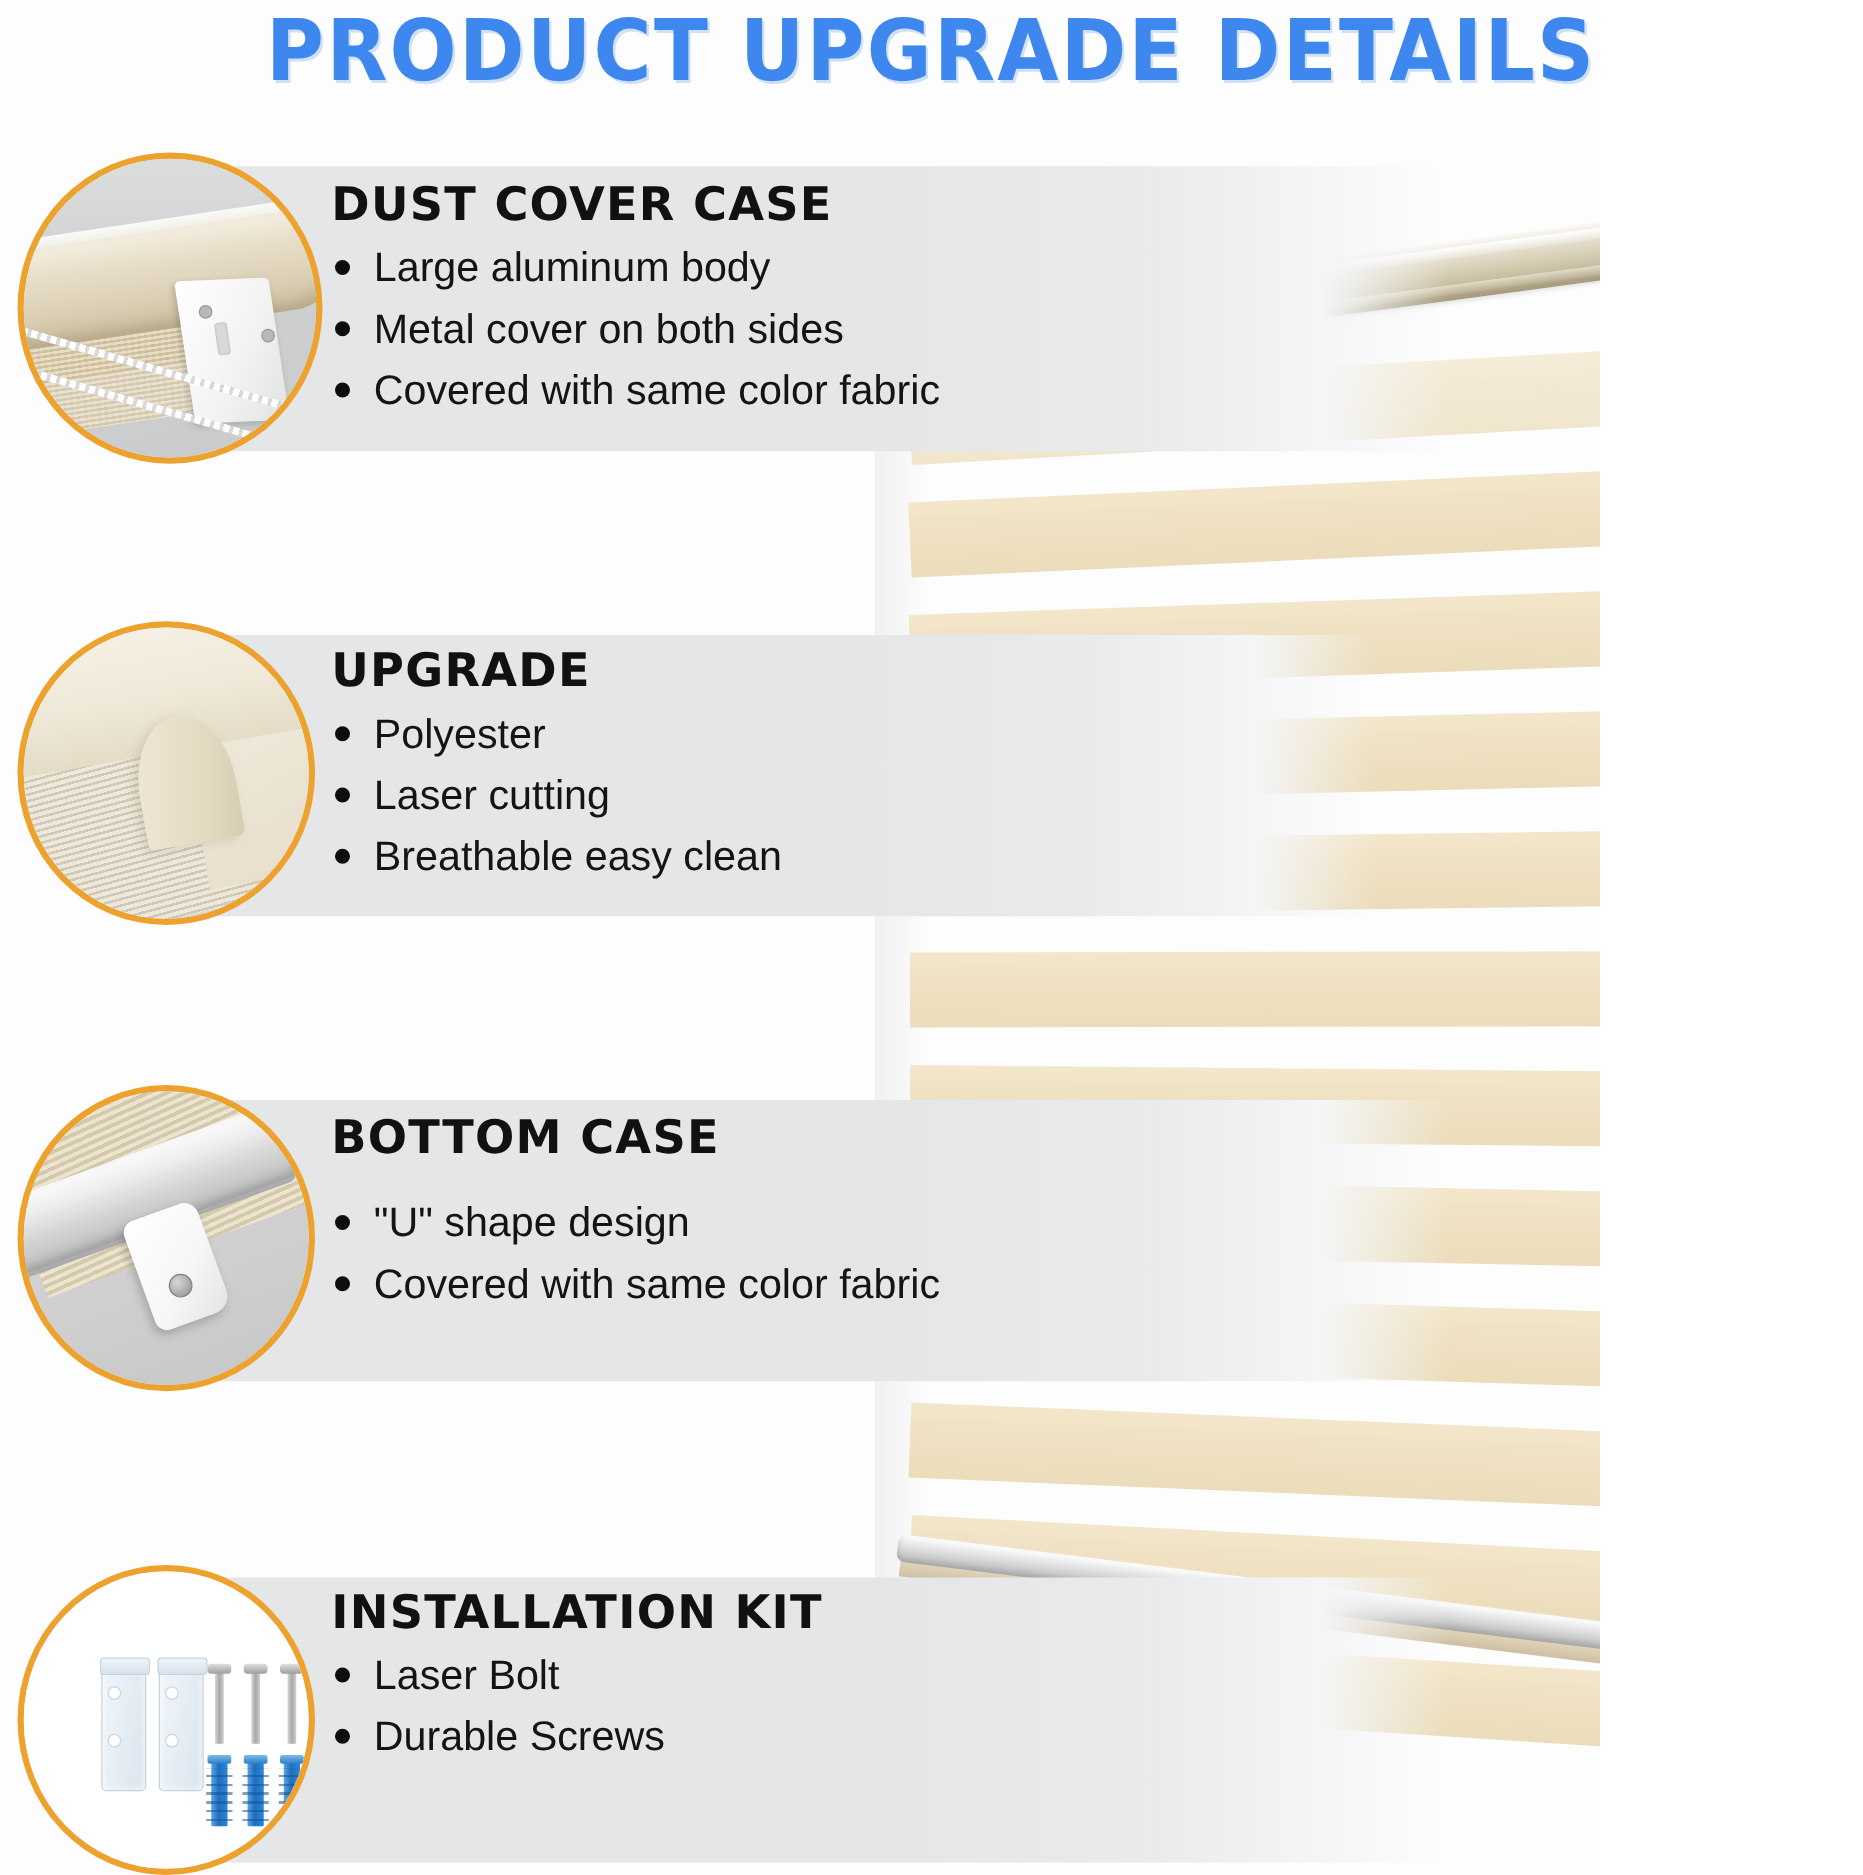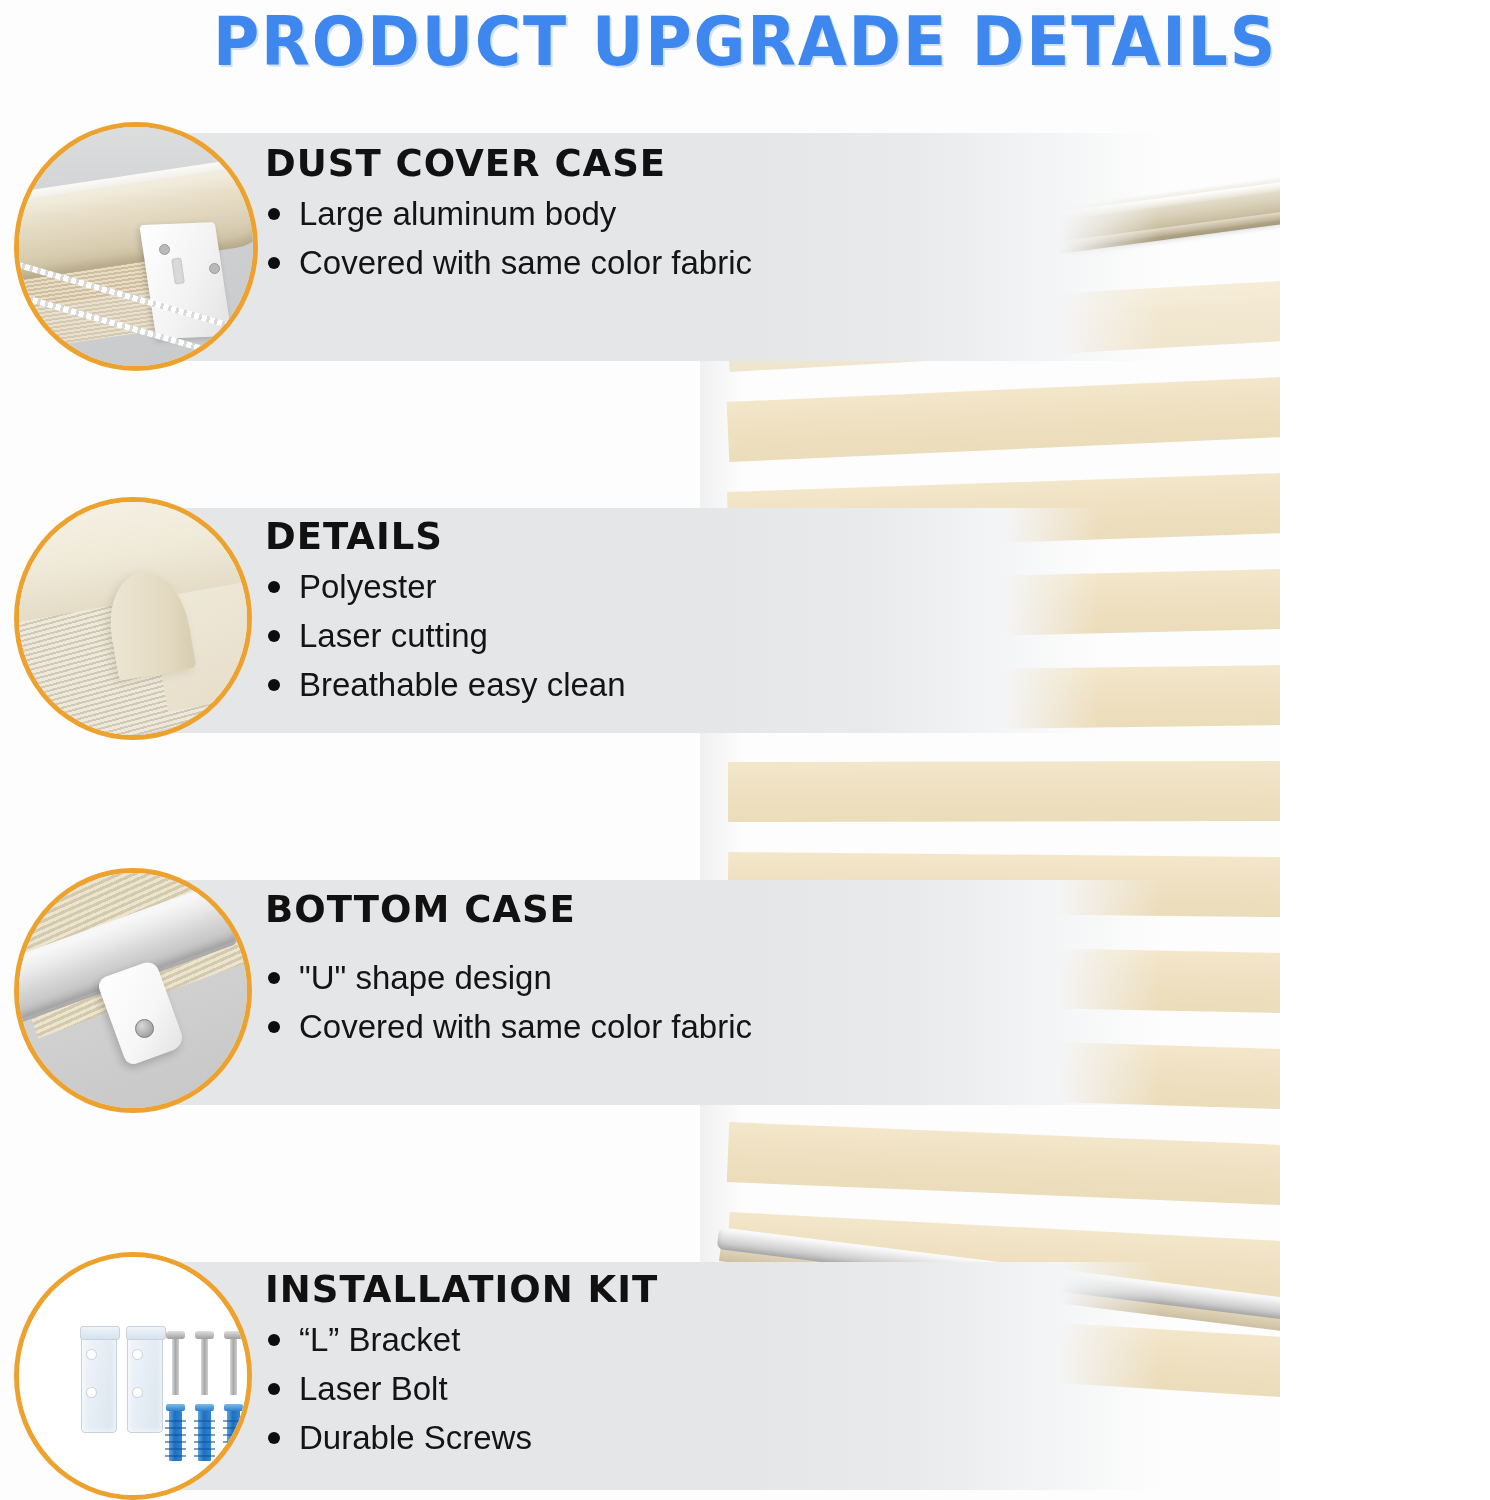--- a/index.html
+++ b/index.html
@@ -304,20 +304,21 @@
     <div class="bottomrail"></div>
     <div class="bottomrail-cap"></div>
   </div>
 
   <div class="feature">
     <div class="panel" style="top:133px; height:228px; width:1020px;"></div>
     <div class="panel-text" style="top:142px;">
       <div class="heading">DUST COVER CASE</div>
       <ul class="bullets">
         <li><span class="dot"></span><span>Large aluminum body</span></li>
+        <li><span class="dot"></span><span>Metal cover on both sides</span></li>
         <li><span class="dot"></span><span>Covered with same color fabric</span></li>
       </ul>
     </div>
     <div class="circle" style="left:14px; top:122px; width:244px; height:249px;">
       <div class="circle-inner">
         <div class="p1-bg"></div>
           <div class="p1-wall"></div>
         <div class="p1-fab2"></div>
           <div class="p1-fab"></div>
         <div class="p1-railtop"></div>
@@ -328,21 +329,21 @@
         <div class="p1-screw" style="left:81%; top:57%;"></div>
         <div class="p1-chain" style="left:-20%; top:72%; transform:rotate(16deg);"></div>
         <div class="p1-chain" style="left:-20%; top:85%; transform:rotate(16deg);"></div>
       </div>
     </div>
   </div>
 
   <div class="feature">
     <div class="panel" style="top:508px; height:225px; width:960px;"></div>
     <div class="panel-text" style="top:515px;">
-      <div class="heading">DETAILS</div>
+      <div class="heading">UPGRADE</div>
       <ul class="bullets">
         <li><span class="dot"></span><span>Polyester</span></li>
         <li><span class="dot"></span><span>Laser cutting</span></li>
         <li><span class="dot"></span><span>Breathable  easy clean</span></li>
       </ul>
     </div>
     <div class="circle" style="left:14px; top:497px; width:238px; height:243px;">
       <div class="circle-inner">
         <div class="p2-bg"></div>
         <div class="p2-mesh"></div>
@@ -372,21 +373,20 @@
         <div class="p3-screw"></div>
       </div>
     </div>
   </div>
 
   <div class="feature">
     <div class="panel" style="top:1262px; height:228px; width:1020px;"></div>
     <div class="panel-text" style="top:1268px;">
       <div class="heading">INSTALLATION KIT</div>
       <ul class="bullets">
-        <li><span class="dot"></span><span>“L”  Bracket</span></li>
         <li><span class="dot"></span><span>Laser Bolt</span></li>
         <li><span class="dot"></span><span>Durable Screws</span></li>
       </ul>
     </div>
     <div class="circle" style="left:14px; top:1252px; width:238px; height:248px;">
       <div class="circle-inner">
         <div class="p4-bg"></div>
         <div class="bracket" style="left:62px;">
             <div class="bracket-top"></div>
           </div>

